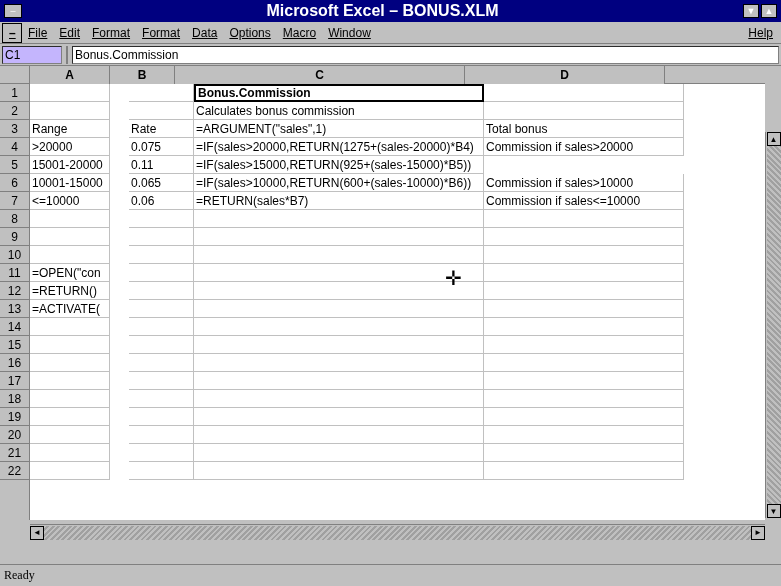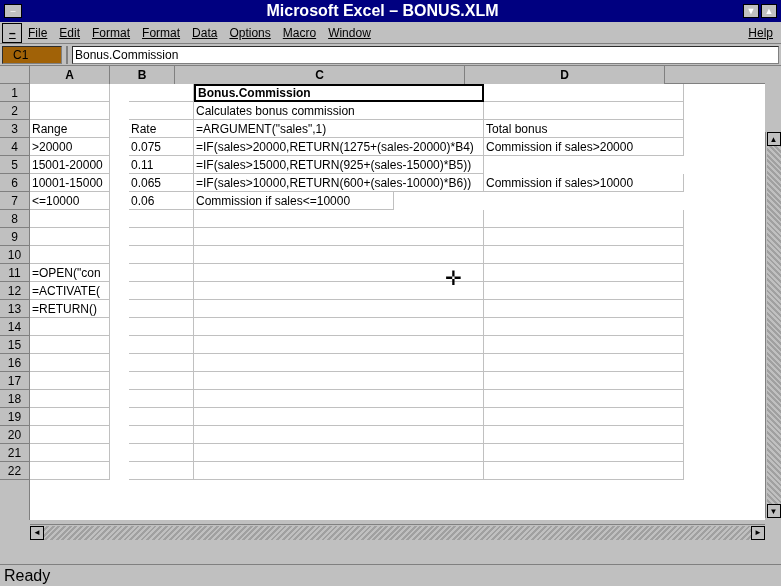--- a/index.html
+++ b/index.html
@@ -86,23 +86,23 @@
       background: #c0c0c0;
       height: 22px;
       border-bottom: 1px solid #808080;
       padding: 0 2px;
       gap: 2px;
     }
     .cell-ref {
       width: 60px;
       height: 18px;
       border: 1px inset #808080;
-      background: #a16207;
-      font-size: 12px;
-      padding: 0 10px;
+      background: #c4b5fd;
+      font-size: 12px;
+      padding: 0 2px;
       display: flex;
       align-items: center;
     }
     .formula-divider {
       width: 2px;
       height: 18px;
       background: #808080;
       margin: 0 2px;
     }
     .formula-content {
@@ -209,25 +209,26 @@
     .col-header-d { width: 200px; min-width: 200px; }
 
     
     .status-bar {
       background: #c0c0c0;
       height: 22px;
       border-top: 1px solid #808080;
       display: flex;
       align-items: center;
       padding: 0 4px;
-      font-size: 16px;
+      font-size: 12px;
       position: absolute;
       bottom: 0;
       left: 0;
       right: 0;
+      font-family: Liberation Serif, serif;
     }
 
     
     .scroll-area {
       position: absolute;
       right: 0;
       top: 66px;
       bottom: 44px;
       width: 16px;
       background: #c0c0c0;
@@ -405,20 +406,21 @@
           </div>
           <div class="cells-row">
             <div class="cell col-a">10001-15000</div>
             <div class="cell col-b">0.065</div>
             <div class="cell col-c">=IF(sales&gt;10000,RETURN(600+(sales-10000)*B6))</div>
             <div class="cell col-d">Commission if sales&gt;10000</div>
           </div>
           <div class="cells-row">
             <div class="cell col-a">&lt;=10000</div>
             <div class="cell col-b">0.06</div>
+            <div class="cell col-c">=RETURN(sales*B7)</div>
             <div class="cell col-d">Commission if sales&lt;=10000</div>
           </div>
           <div class="cells-row">
             <div class="cell col-a"></div>
             <div class="cell col-b"></div>
             <div class="cell col-c"></div>
             <div class="cell col-d"></div>
           </div>
           <div class="cells-row">
             <div class="cell col-a"></div>
@@ -432,27 +434,27 @@
             <div class="cell col-c"></div>
             <div class="cell col-d"></div>
           </div>
           <div class="cells-row">
             <div class="cell col-a">=OPEN("con</div>
             <div class="cell col-b"></div>
             <div class="cell col-c"></div>
             <div class="cell col-d"></div>
           </div>
           <div class="cells-row">
+            <div class="cell col-a">=RETURN()</div>
+            <div class="cell col-b"></div>
+            <div class="cell col-c"></div>
+            <div class="cell col-d"></div>
+          </div>
+          <div class="cells-row">
             <div class="cell col-a">=ACTIVATE(</div>
-            <div class="cell col-b"></div>
-            <div class="cell col-c"></div>
-            <div class="cell col-d"></div>
-          </div>
-          <div class="cells-row">
-            <div class="cell col-a">=RETURN()</div>
             <div class="cell col-b"></div>
             <div class="cell col-c"></div>
             <div class="cell col-d"></div>
           </div>
           <div class="cells-row">
             <div class="cell col-a"></div>
             <div class="cell col-b"></div>
             <div class="cell col-c"></div>
             <div class="cell col-d"></div>
           </div>

